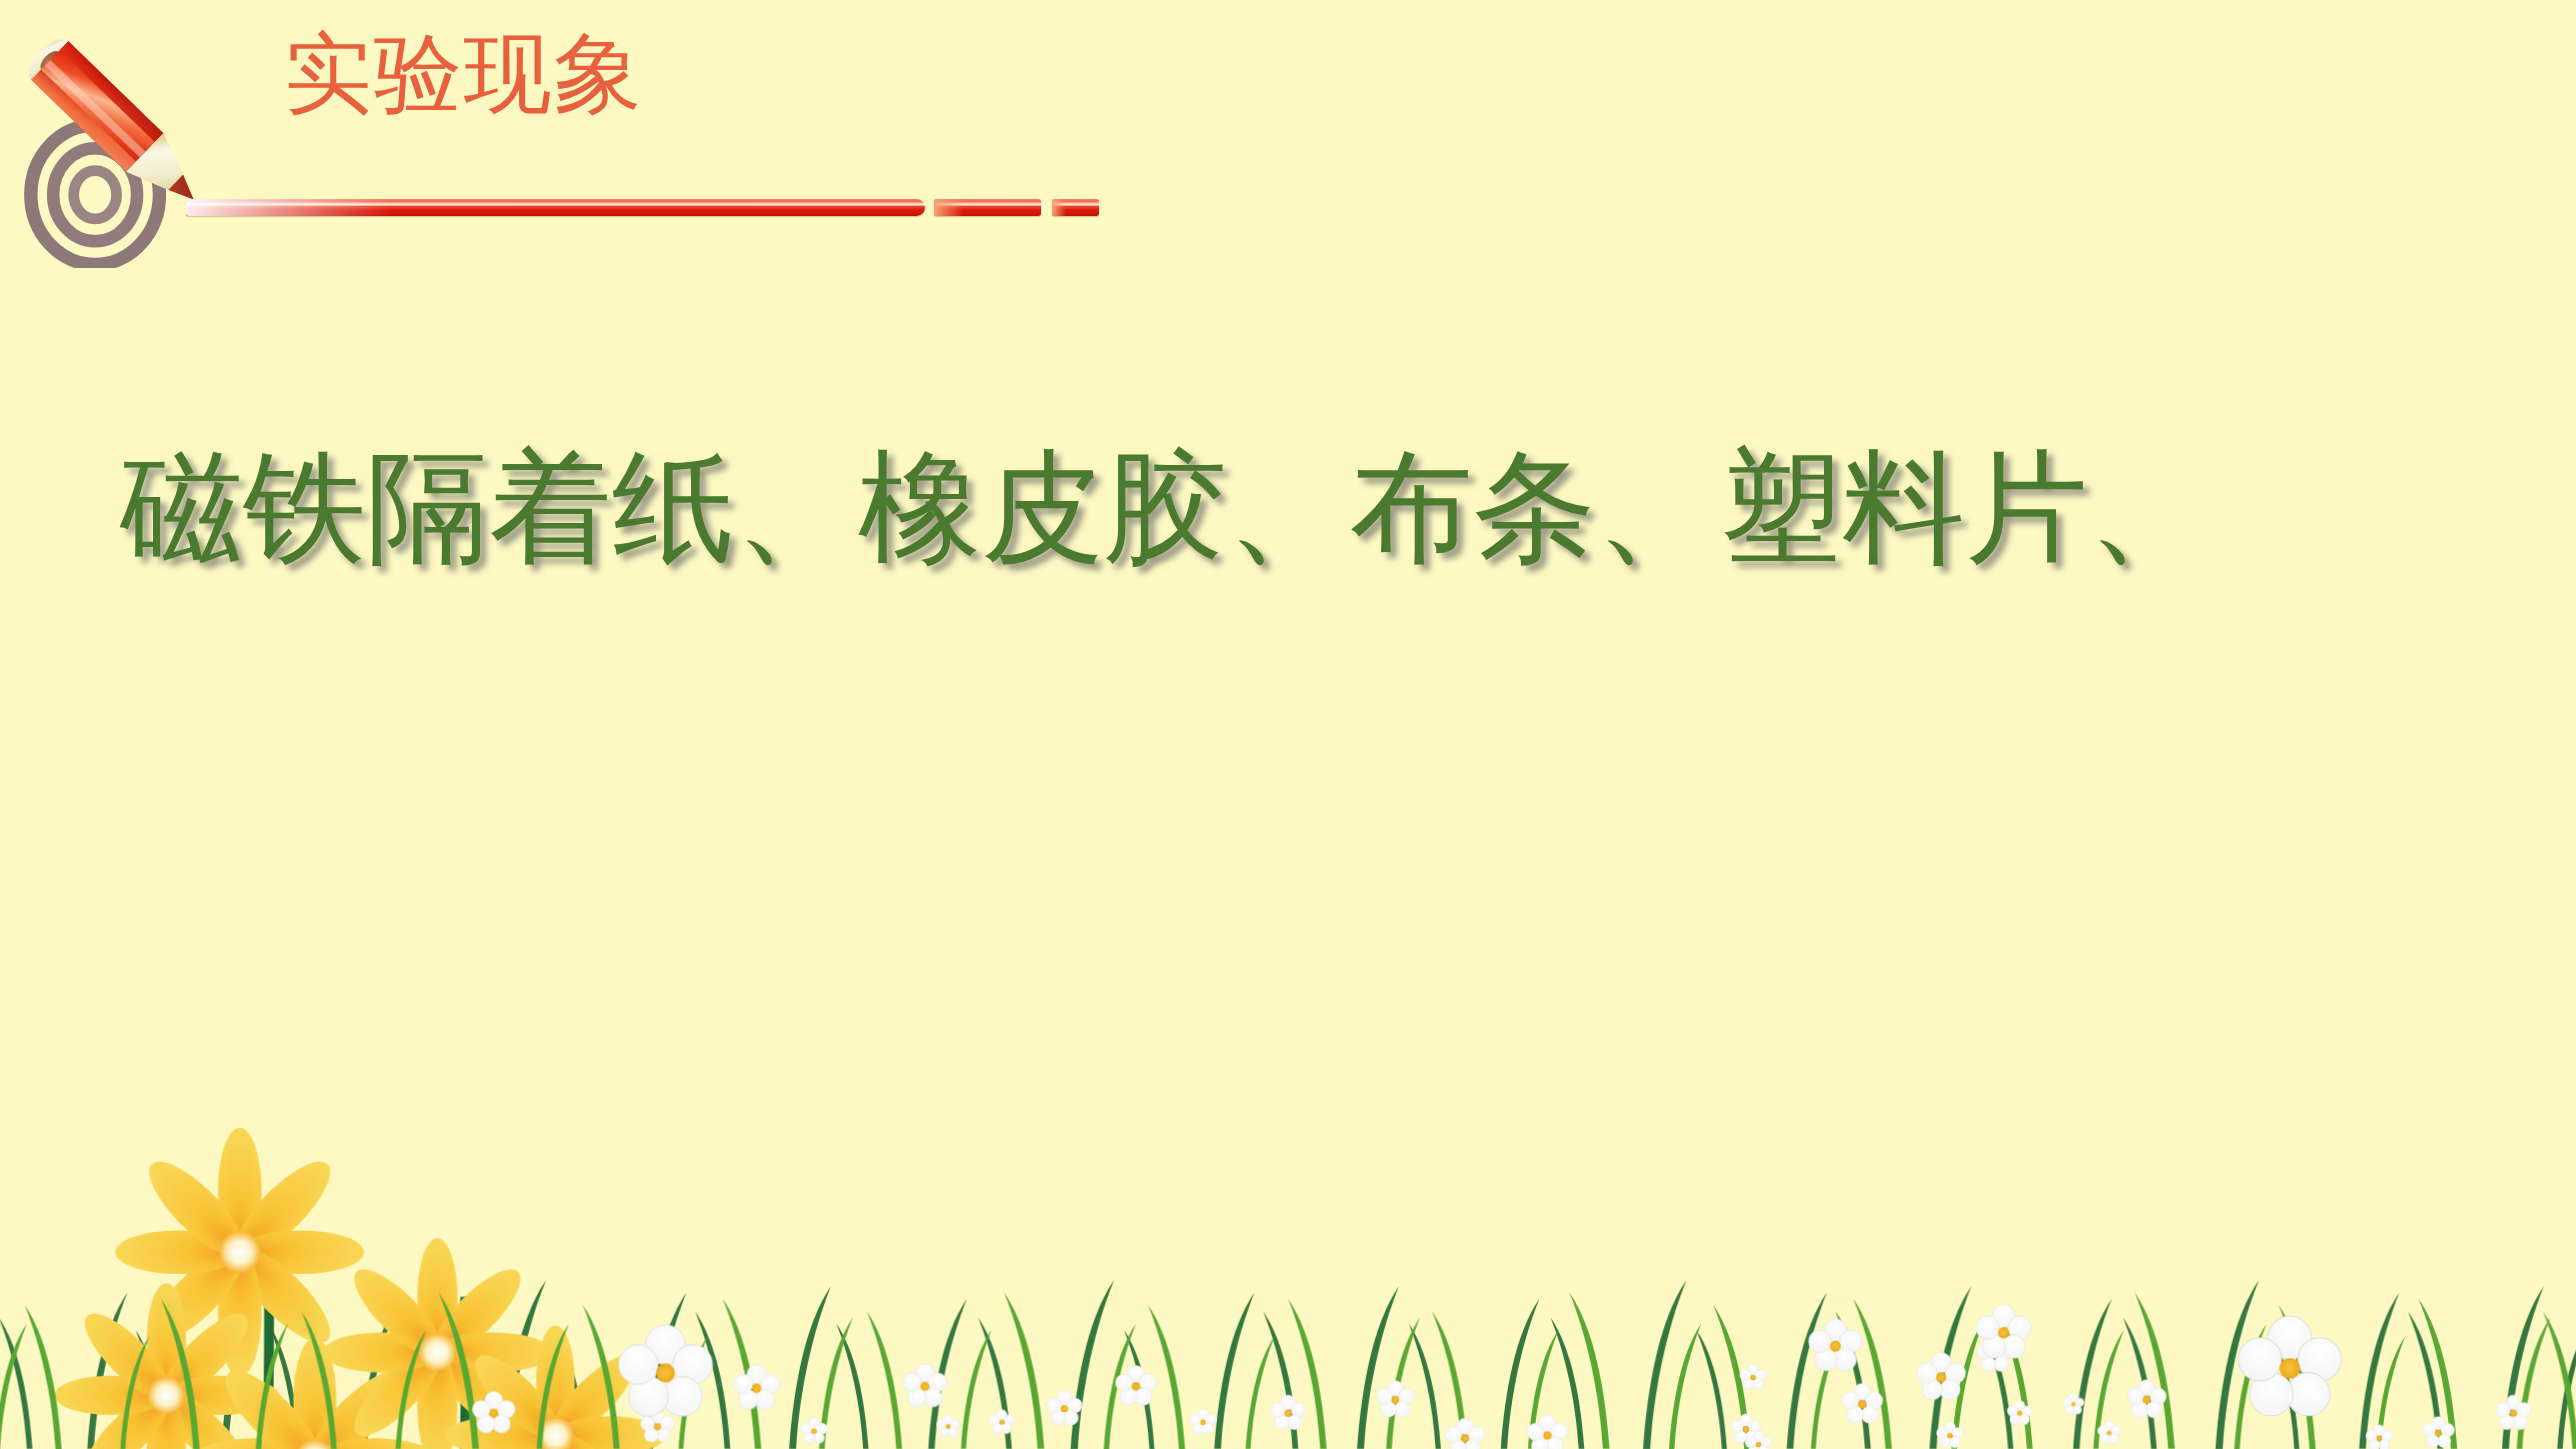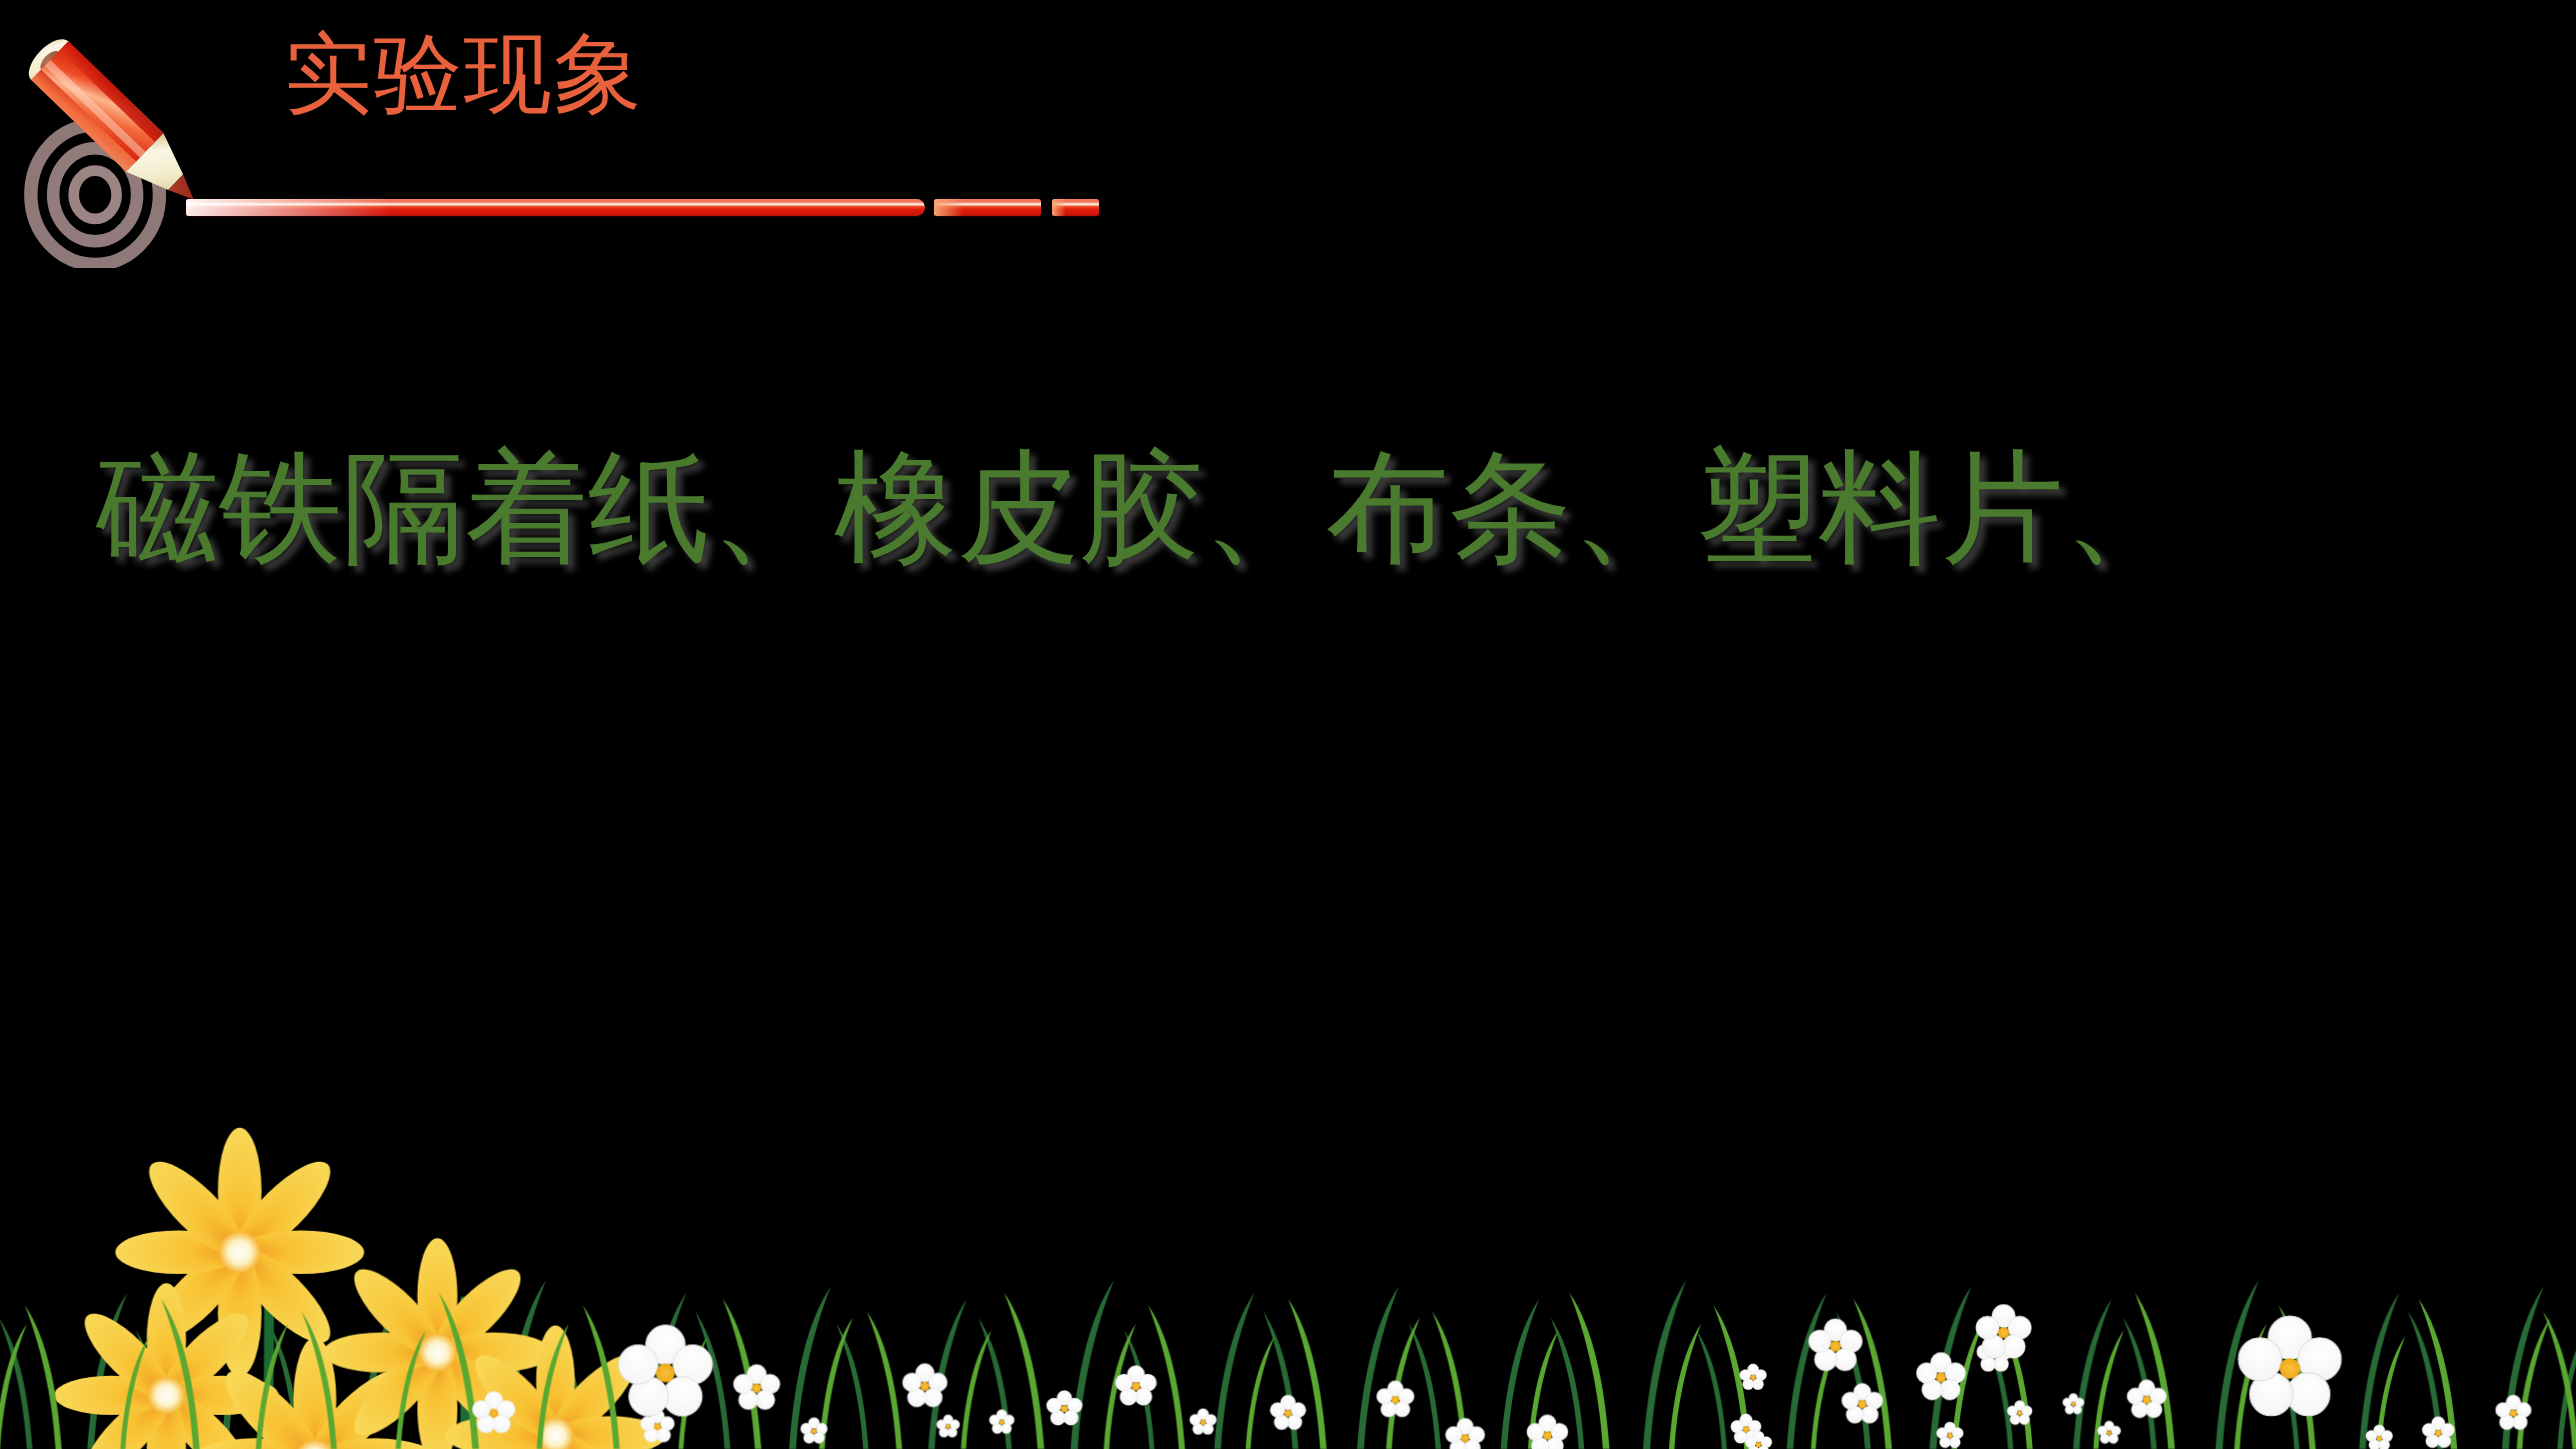--- a/index.html
+++ b/index.html
@@ -1,21 +1,21 @@
 <!DOCTYPE html>
 <html style="font-size:14.3px"><head>
 <meta charset="utf-8">
 <style>
   html,body{margin:0;padding:0;}
   body{
     width:2576px;height:1449px;overflow:hidden;background:#ffffff;
     font-family:"DejaVu Sans","Liberation Sans",sans-serif;
     position:relative;
   }
-  #slide{position:absolute;inset:0;background:#000000;overflow:hidden;padding-left:32px;}
+  #slide{position:absolute;inset:0;background:#fef9c3;overflow:hidden;padding-left:32px;}
 
   
   #header{position:absolute;left:0;top:0;width:2576px;height:268px;}
 
   .deco-icon{position:absolute;left:9px;top:9px;width:233px;height:259px;}
 
   .title-text{
     position:absolute;left:284px;top:27px;
     font-size:88px;line-height:93px;
     color:#E8613C;
@@ -60,21 +60,21 @@
   }
   .body-line{
     font-size:123px;
     line-height:208px;
     color:#4A7A2E;
     white-space:nowrap;
     text-shadow:6.3px 6.3px 6.3px rgba(95,95,95,.62);
     font-weight:400;
     letter-spacing:0px;
   }
-  #body-line-1{margin-left:96px;}
+  #body-line-1{margin-left:120px;}
   #body-line-2{margin-left:224px;}
 
   
   #meadow{position:absolute;left:0;bottom:0;width:2576px;height:501px;}
   #meadow svg{display:block;width:2576px;height:501px;}
 </style>
 </head>
 <body>
 
 <div id="slide">

